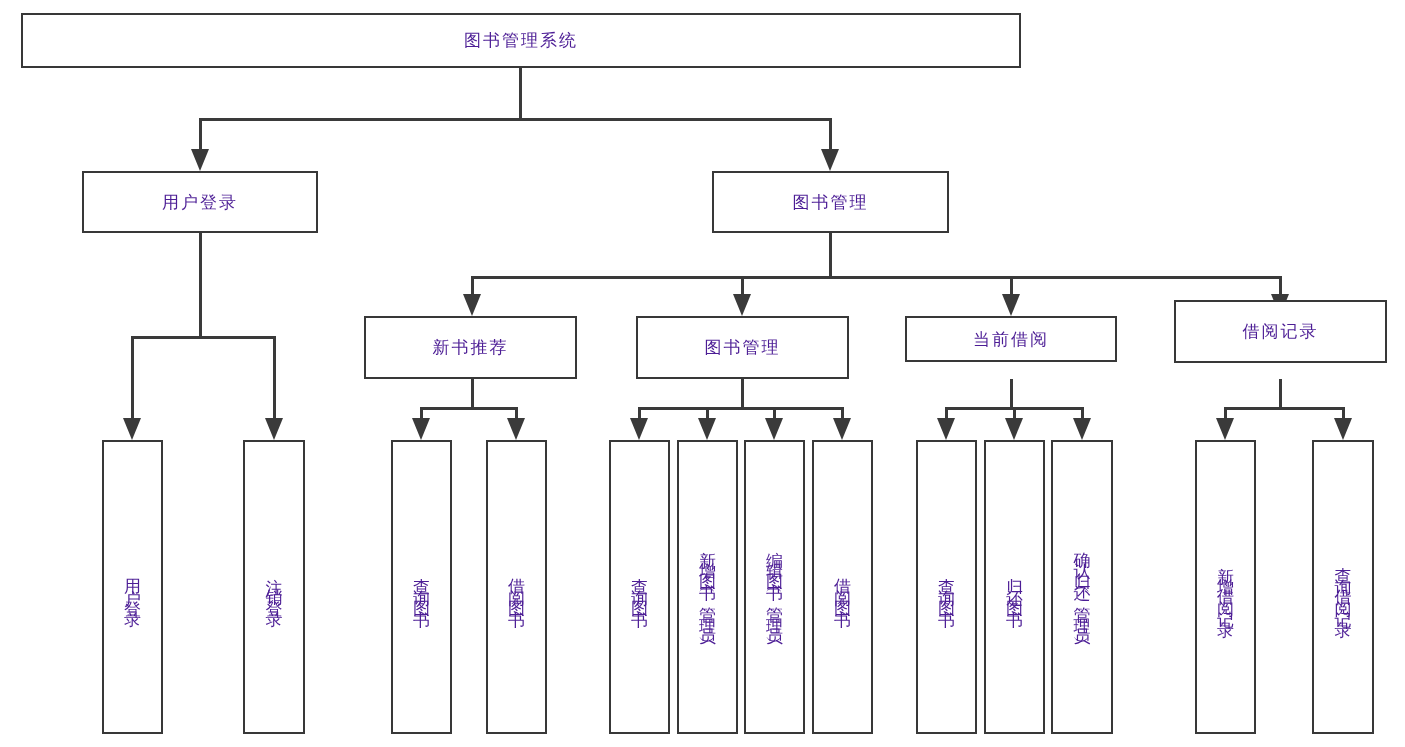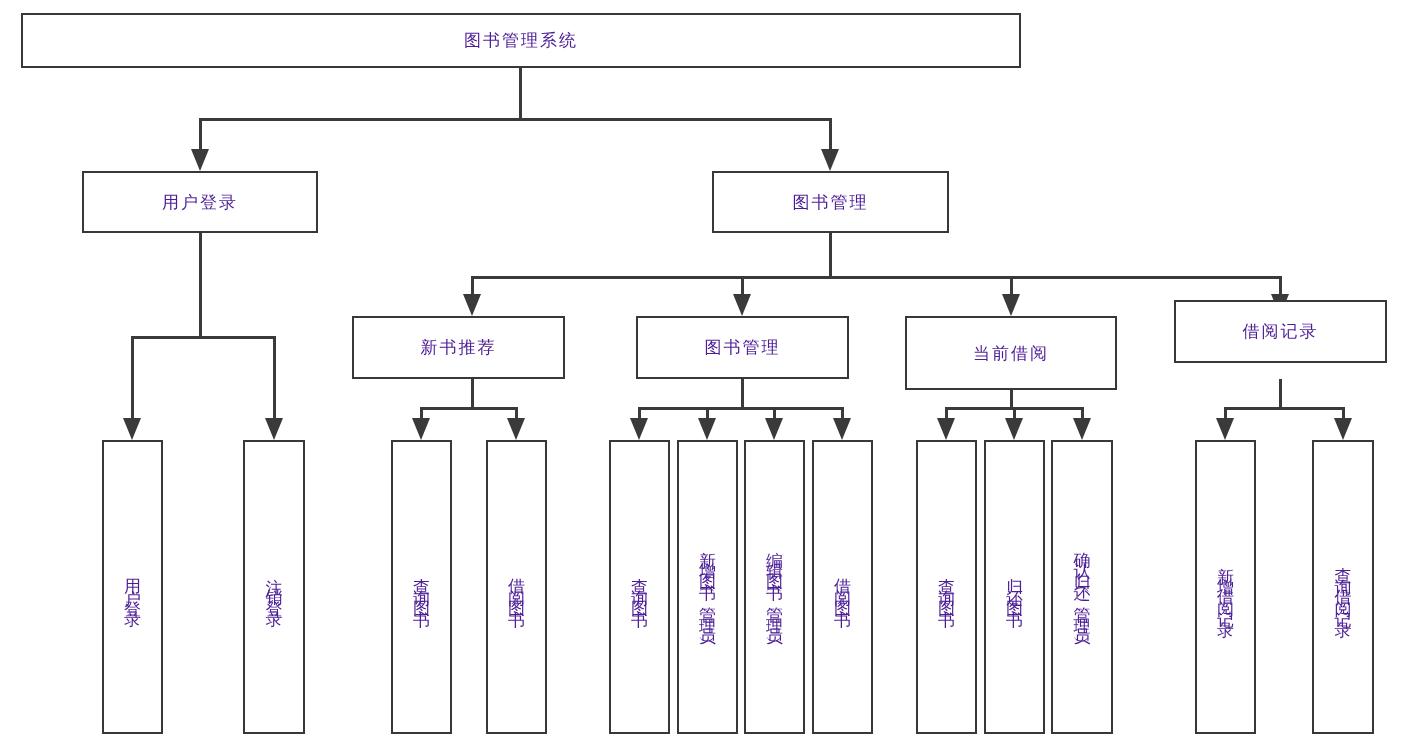--- a/index.html
+++ b/index.html
@@ -85,27 +85,27 @@
   <div class="hl" style="left:471px; top:276px; width:811px;"></div>
   <div class="vl" style="left:471px; top:276px; height:22px;"></div>
   <div class="arrow" style="left:463px; top:294px;"></div>
   <div class="vl" style="left:741px; top:276px; height:22px;"></div>
   <div class="arrow" style="left:733px; top:294px;"></div>
   <div class="vl" style="left:1010px; top:276px; height:22px;"></div>
   <div class="arrow" style="left:1002px; top:294px;"></div>
   <div class="vl" style="left:1279px; top:276px; height:22px;"></div>
   <div class="arrow" style="left:1271px; top:294px;"></div>
 
-  <div class="box" style="left:352px; top:316px; width:213px; height:63px;">
+  <div class="box" style="left:364px; top:316px; width:213px; height:63px;">
     <span>新书推荐</span>
   </div>
   <div class="box" style="left:636px; top:316px; width:213px; height:63px;">
     <span>图书管理</span>
   </div>
-  <div class="box" style="left:905px; top:316px; width:212px; height:74px;">
+  <div class="box" style="left:905px; top:316px; width:212px; height:46px;">
     <span>当前借阅</span>
   </div>
   <div class="box" style="left:1174px; top:300px; width:213px; height:63px;">
     <span>借阅记录</span>
   </div>
 
   <div class="vl" style="left:471px; top:379px; height:31px;"></div>
   <div class="hl" style="left:420px; top:407px; width:98px;"></div>
   <div class="vl" style="left:420px; top:407px; height:14px;"></div>
   <div class="arrow" style="left:412px; top:418px;"></div>

